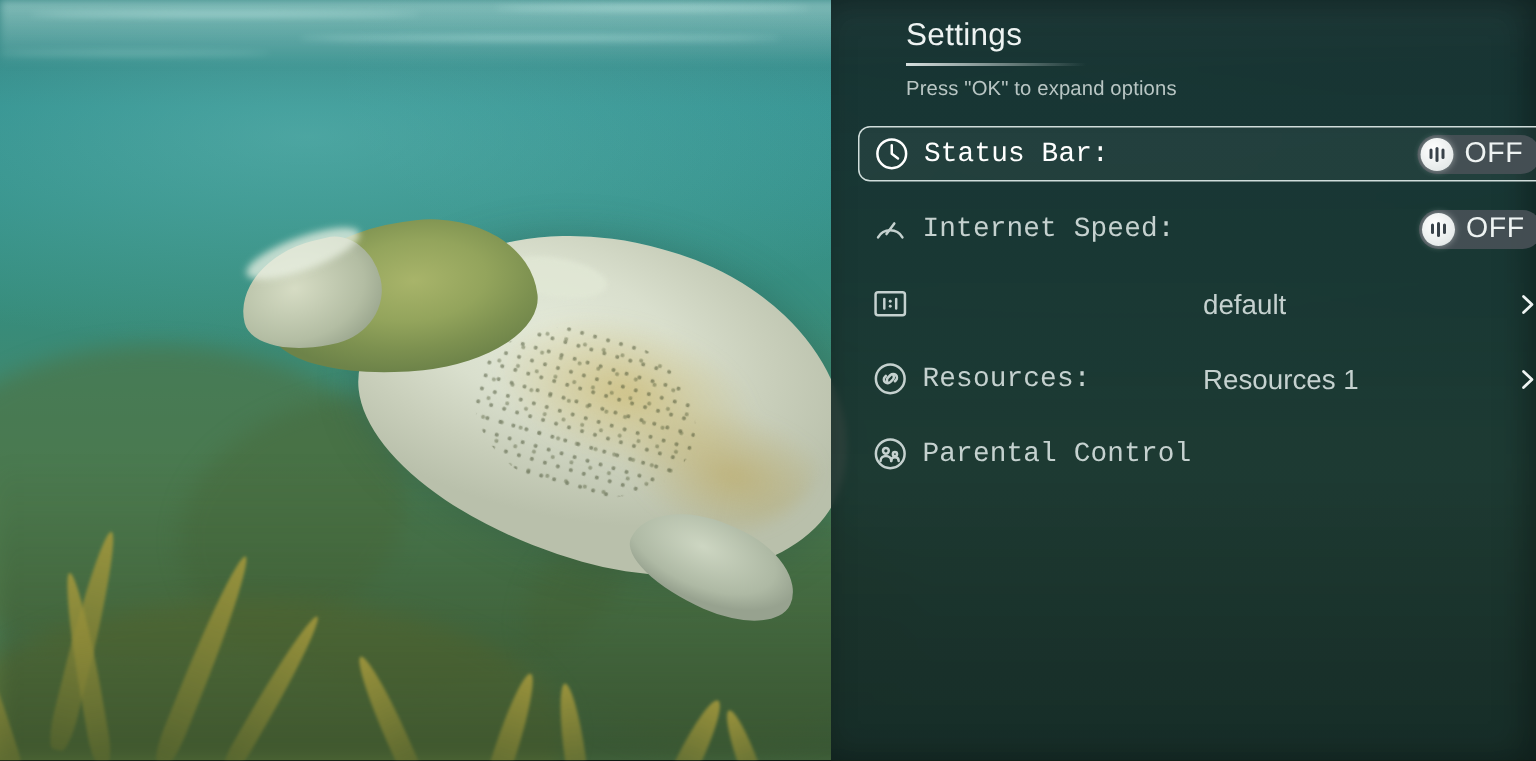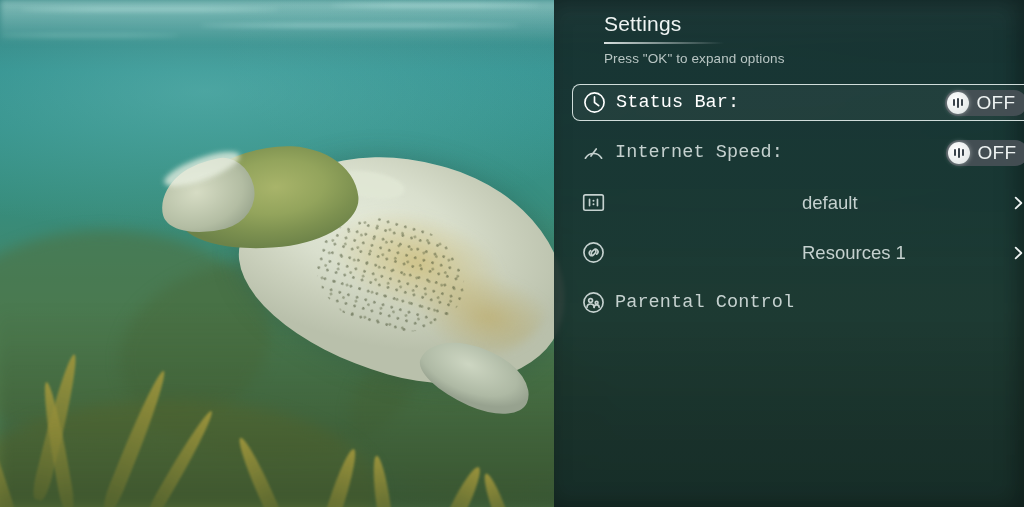--- a/index.html
+++ b/index.html
@@ -380,20 +380,21 @@
             </span>
           </div>
           <div class="row">
             <span class="ic">
               <svg width="25" height="25" viewBox="0 0 24 24">
                 <circle cx="12" cy="12" r="9.2" fill="none" stroke="#c5d1cf" stroke-width="1.6" stroke-linecap="round" stroke-linejoin="round"></circle>
                 <path d="M13.6 9.2 a2.4 2.4 0 0 1 0 3.4 l-1.6 1.6 a2.4 2.4 0 0 1-3.4-3.4 l0.6-0.6" fill="none" stroke="#c5d1cf" stroke-width="1.6" stroke-linecap="round" stroke-linejoin="round"></path>
                 <path d="M10.6 14.6 a2.4 2.4 0 0 1 0-3.4 l1.6-1.6 a2.4 2.4 0 0 1 3.4 3.4 l-0.6 0.6" fill="none" stroke="#c5d1cf" stroke-width="1.6" stroke-linecap="round" stroke-linejoin="round"></path>
               </svg>
             </span>
+            <span class="lbl">Resources:</span>
             <span class="val">Resources 1</span>
             <span class="chev">
               <svg width="16" height="16" viewBox="0 0 24 24">
                 <path d="M8.5 4 L17 12 L8.5 20" fill="none" stroke="#eef3f2" stroke-width="2.8" stroke-linecap="round" stroke-linejoin="round"></path>
               </svg>
             </span>
           </div>
           <div class="row">
             <span class="ic">
               <svg width="25" height="25" viewBox="0 0 24 24">

